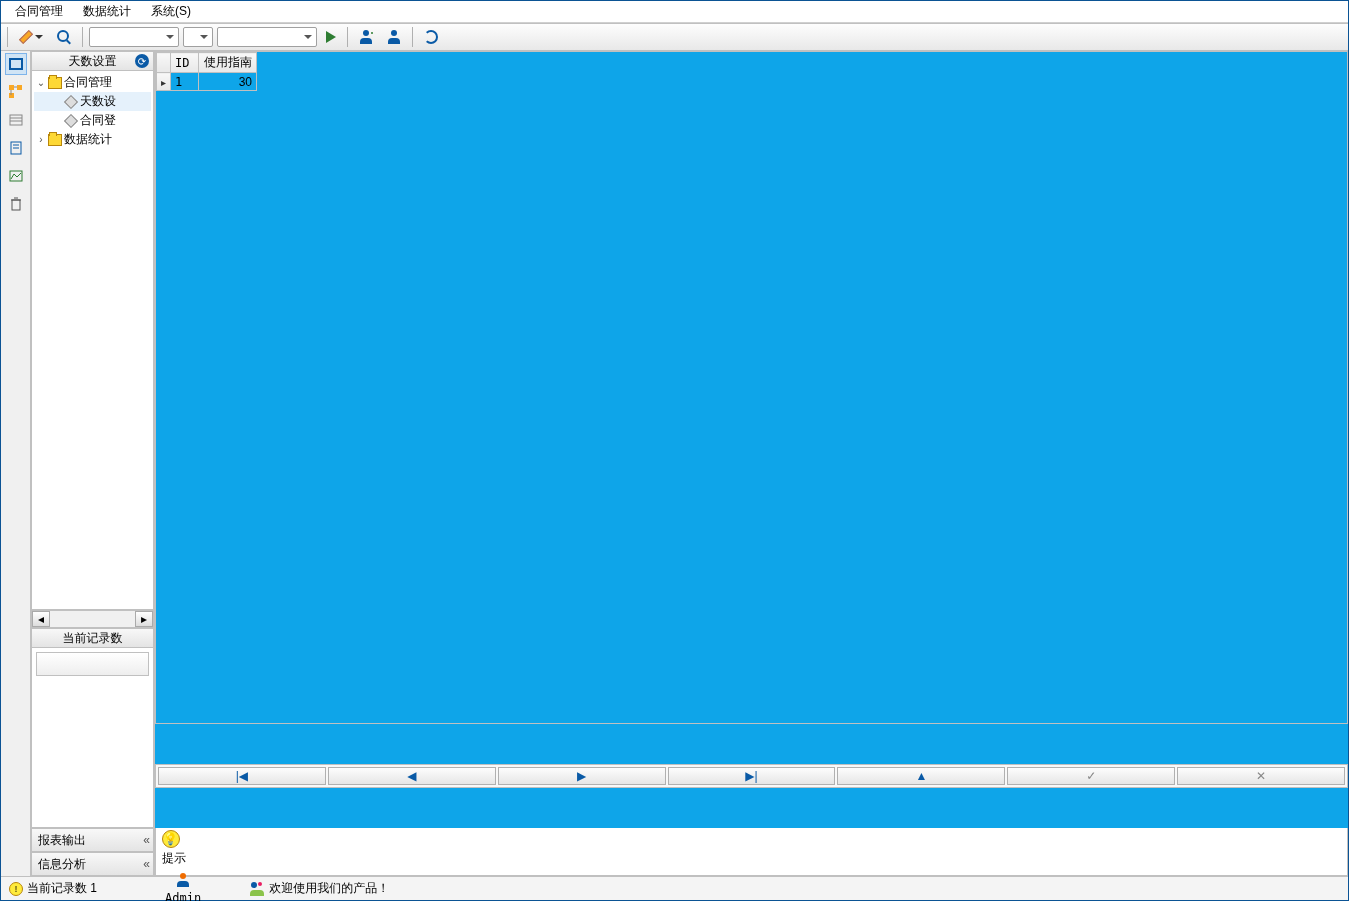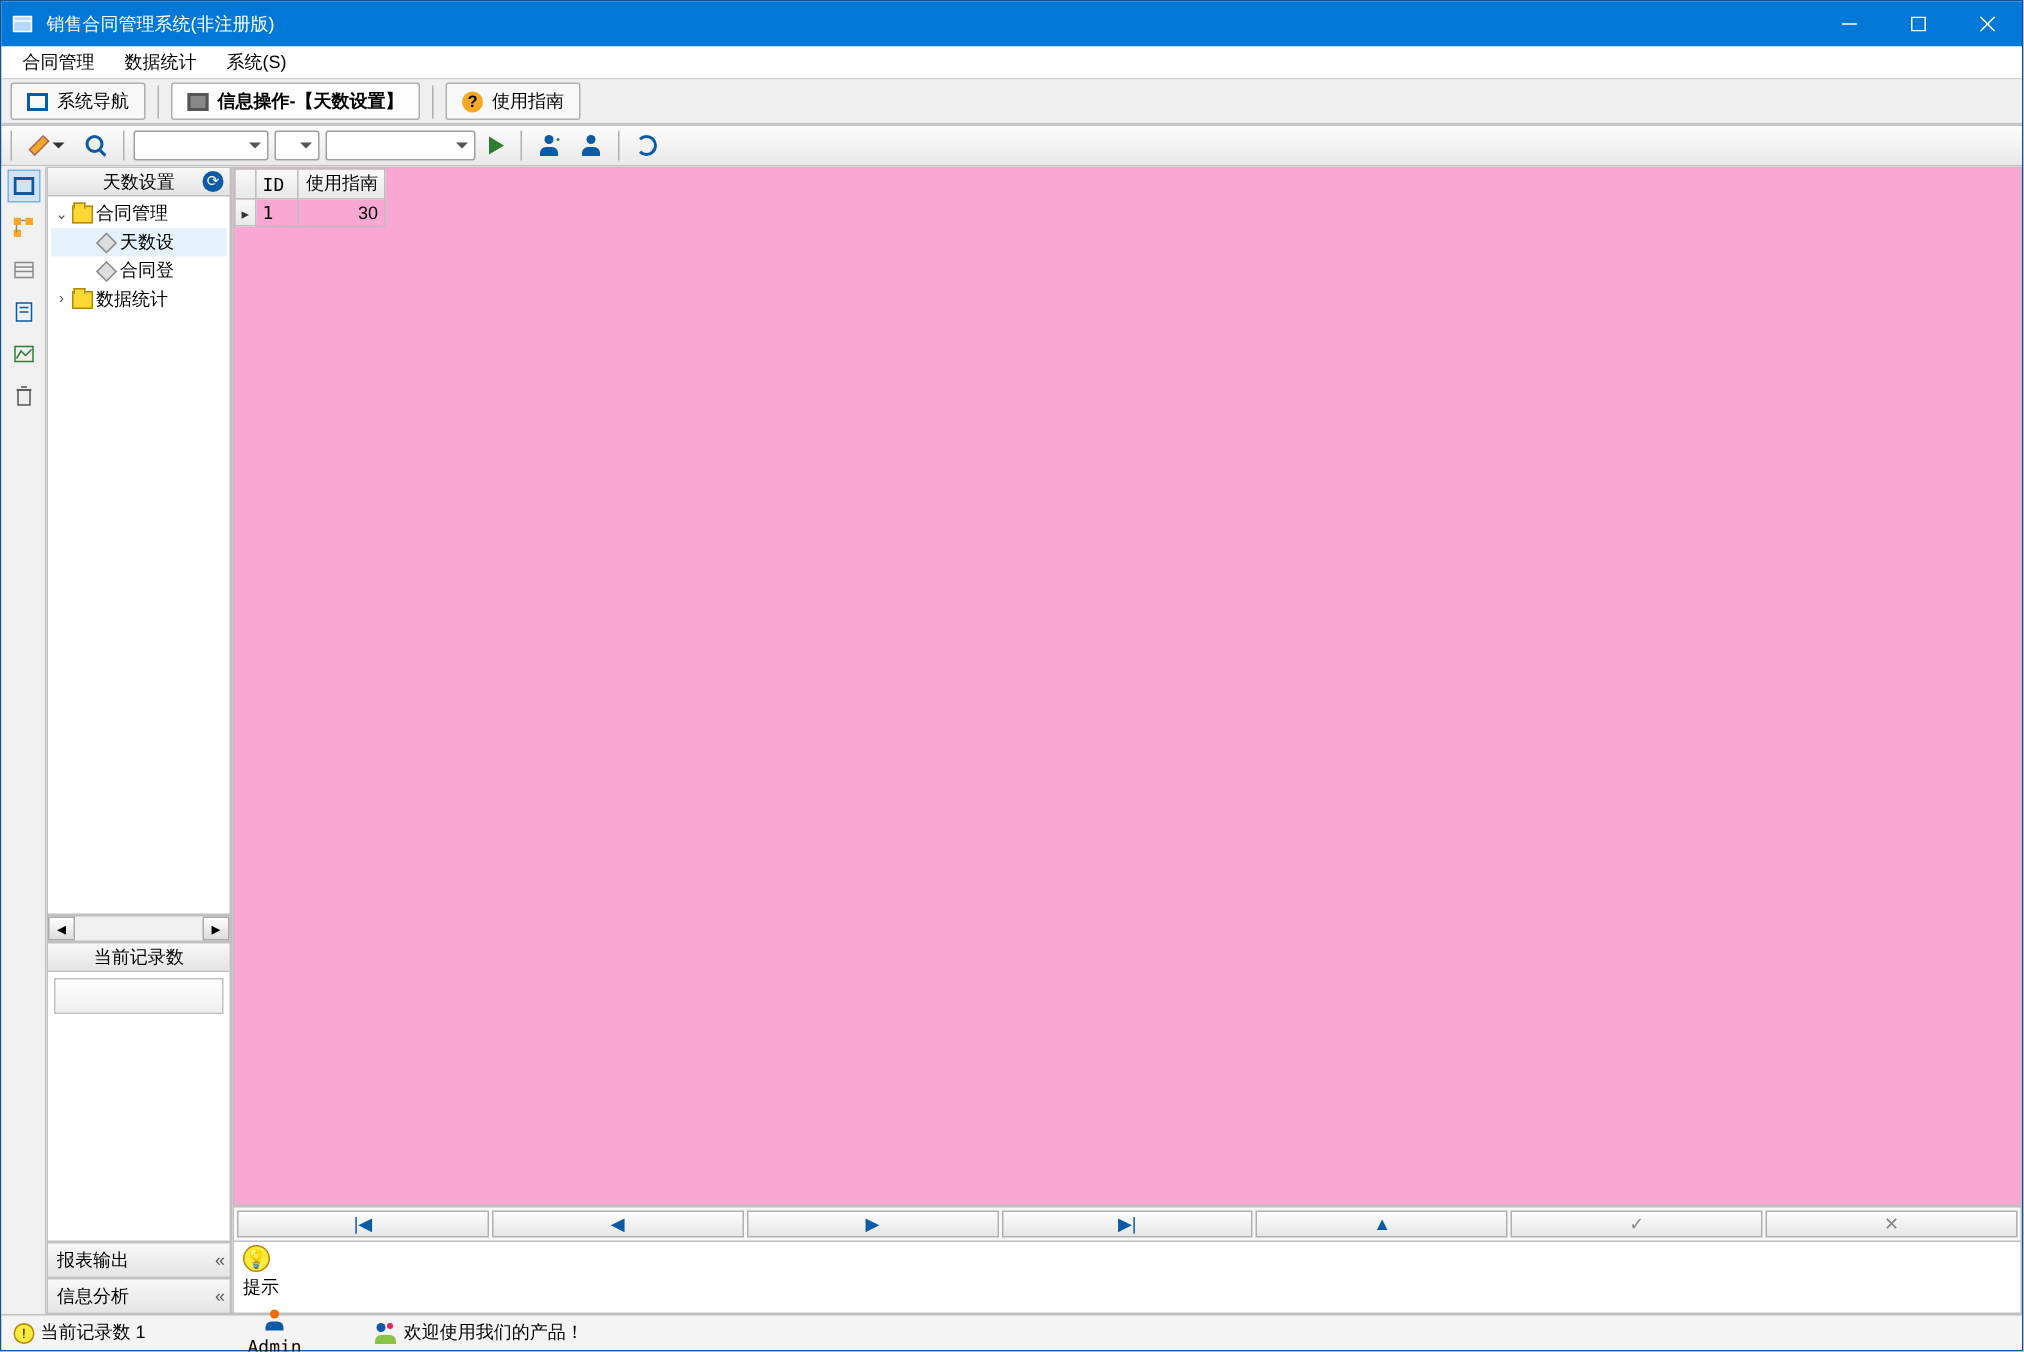--- a/index.html
+++ b/index.html
@@ -67,21 +67,21 @@
 .hscroll { height:18px; background:#f0f0f0; border:1px solid #c0c0c0; display:flex;}
 .hscroll .arrow { width:18px; display:flex; align-items:center; justify-content:center; border:1px solid #aaa; background:linear-gradient(#fff,#ddd);}
 .hscroll .track { flex:1;}
 .info-window-hdr { height:20px; background:linear-gradient(#f8f8f8,#e4e4e4); border:1px solid #c0c0c0; display:flex; align-items:center; justify-content:center;}
 .info-window-body { height:180px; border:1px solid #c0c0c0; border-top:none; background:#fff; position:relative;}
 .info-window-body .inner-box { position:absolute; top:4px; left:4px; right:4px; height:24px; border:1px solid #c0c0c0; background:linear-gradient(#fff,#eee);}
 .collapsible { height:24px; background:linear-gradient(#f8f8f8,#e4e4e4); border:1px solid #c0c0c0; display:flex; align-items:center; padding:0 6px; position:relative;}
 .collapsible .chev { position:absolute; right:6px; color:#555; letter-spacing:-3px;}
 
 
-.mainarea { flex:1; display:flex; flex-direction:column; background:#f9a8d4;}
+.mainarea { flex:1; display:flex; flex-direction:column; background:#0ea5e9;gap:40px;}
 .grid { flex:1; border:1px solid #c0c0c0; overflow:auto; position:relative;}
 .grid table { border-collapse:collapse;}
 .grid th, .grid td { border:1px solid #c0c0c0; padding:1px 4px; height:18px; font-size:12px;}
 .grid th { background:linear-gradient(#f8f8f8,#e8e8e8); font-weight:normal;}
 .grid .rowhdr { width:14px; background:linear-gradient(#f8f8f8,#e8e8e8);}
 .grid .rowhdr.sel::before { content:'▸'; color:#333; font-size:10px;}
 .col-id { width:28px; text-align:left; font-family:monospace;}
 .col-days { width:58px; text-align:right;}
 
 
@@ -102,70 +102,27 @@
 .ic-user::after{content:'';position:absolute;width:12px;height:6px;background:#0a5aa6;border-radius:4px 4px 0 0;bottom:0;left:1px;}
 .ic-users { width:16px; height:14px; display:inline-block; position:relative;}
 .ic-users::before{content:'';position:absolute;width:6px;height:6px;background:#0a5aa6;border-radius:50%;top:0;left:2px;box-shadow:6px -1px 0 -1px #e91e63;}
 .ic-users::after{content:'';position:absolute;width:14px;height:6px;background:#8bc34a;border-radius:4px 4px 0 0;bottom:0;left:1px;}
 </style>
 </head>
 <body>
 
 <div class="window">
 
-  <div class="titlebar">
-    <span class="app-icon">
-      <svg width="14" height="14" viewBox="0 0 14 14">
-          <rect x="1" y="2" width="12" height="10" fill="#b3d9ff" stroke="#fff"></rect>
-          <line x1="1" y1="5" x2="13" y2="5" stroke="#fff"></line>
-        </svg>
-    </span>
-    <span class="title">销售合同管理系统(非注册版)</span>
-    <div class="win-controls">
-      <div class="win-btn">
-          <svg width="10" height="10">
-            <line x1="0" y1="5" x2="10" y2="5" stroke="#fff" stroke-width="1"></line>
-          </svg>
-        </div>
-      <div class="win-btn">
-          <svg width="10" height="10">
-            <rect x="0.5" y="0.5" width="9" height="9" fill="none" stroke="#fff"></rect>
-          </svg>
-        </div>
-      <div class="win-btn close">
-          <svg width="10" height="10">
-            <line x1="0" y1="0" x2="10" y2="10" stroke="#fff"></line>
-            <line x1="10" y1="0" x2="0" y2="10" stroke="#fff"></line>
-          </svg>
-        </div>
-    </div>
-  </div>
 
   <div class="menubar">
     <div class="menu-item">合同管理</div>
     <div class="menu-item">数据统计</div>
     <div class="menu-item">系统(S)</div>
   </div>
 
-  <div class="tabbar">
-    <div class="tab">
-      <span class="icon-sq"></span>
-      <span>系统导航</span>
-    </div>
-    <div class="tab-sep"></div>
-    <div class="tab active">
-      <span class="icon-sq dark"></span>
-      <span>信息操作-【天数设置】</span>
-    </div>
-    <div class="tab-sep"></div>
-    <div class="tab">
-      <span class="icon-help">?</span>
-      <span>使用指南</span>
-    </div>
-  </div>
 
   <div class="toolbar">
     <div class="tb-sep"></div>
     <div class="tb-btn">
         <span class="icon-pencil"></span>
         <span class="dropdown-arrow"></span>
       </div>
     <div class="tb-btn">
         <span class="icon-search"></span>
       </div>

